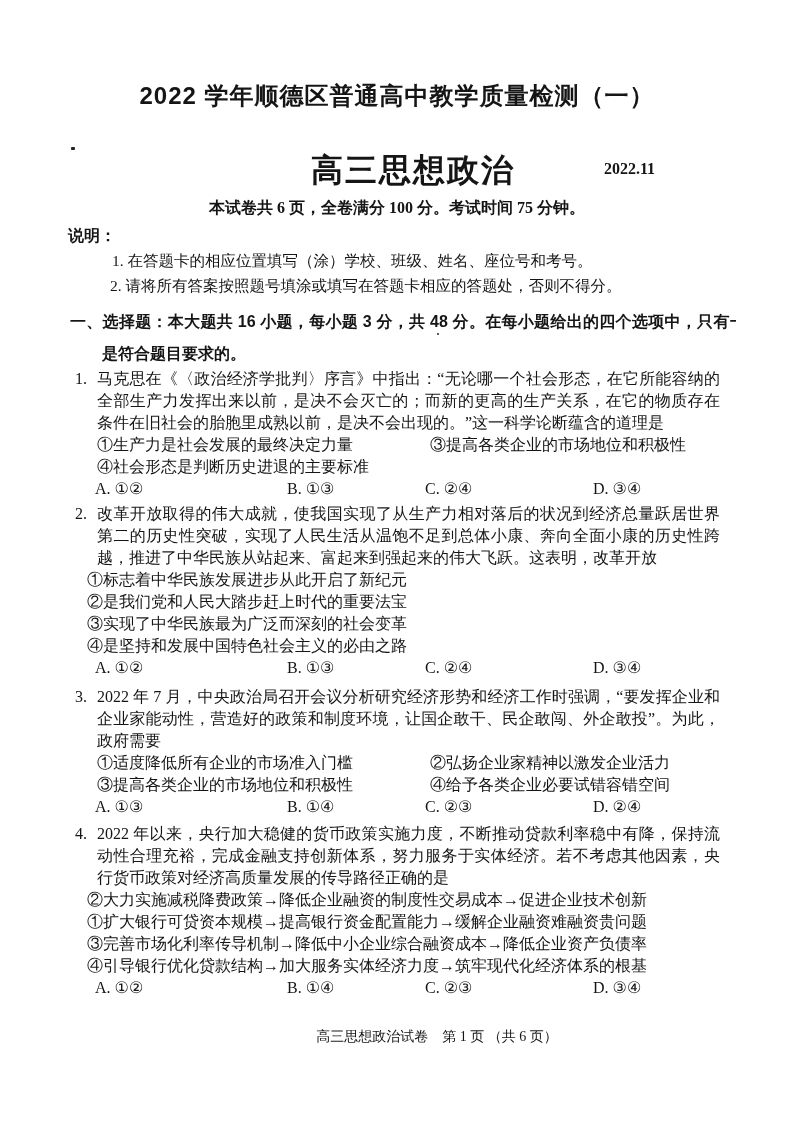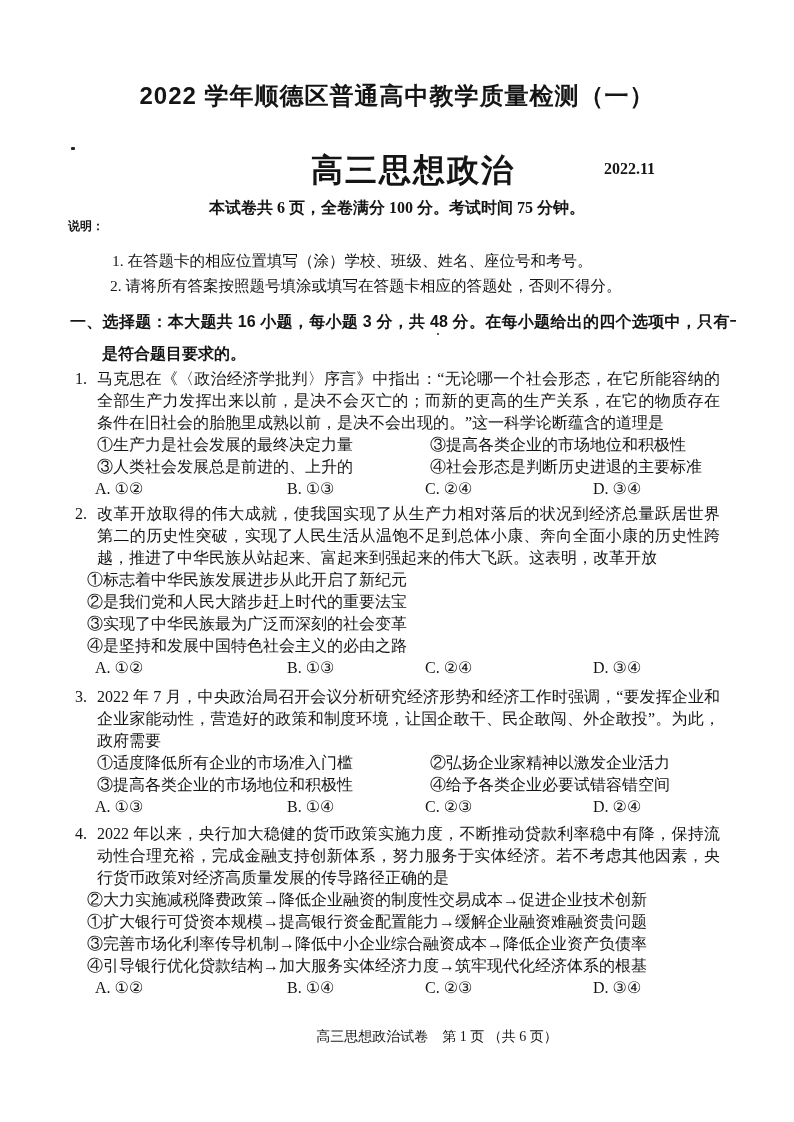--- a/index.html
+++ b/index.html
@@ -31,22 +31,22 @@
   .date {
     top: 160px; left: 604px;
     font-size: 16px; font-weight: bold;
   }
   .examinfo {
     top: 198px; left: 0; width: 794px;
     text-align: center;
     font-size: 16px; font-weight: bold;
   }
   .notice-label {
-    top: 218px; left: 68px;
-    font-size: 12px; font-weight: bold;
+    top: 226px; left: 68px;
+    font-size: 16px; font-weight: bold;
     font-family: Liberation Serif, serif;
   }
   .notice1 { top: 251px; left: 112px; font-size: 15.5px; }
   .notice2 { top: 276px; left: 110px; font-size: 15.5px; }
   .section {
     top: 306px; left: 70px; width: 660px;
     font-family: "Liberation Sans", "DejaVu Sans", sans-serif;
     font-size: 16px; font-weight: bold; line-height: 32px;
     padding-left: 32px; text-indent: -32px;
     text-align: justify;
@@ -107,21 +107,20 @@
   <div class="abs notice2">2. 请将所有答案按照题号填涂或填写在答题卡相应的答题处，否则不得分。</div>
 
   <div class="abs section">一、选择题：本大题共 16 小题，每小题 3 分，共 48 分。在每小题给出的四个选项中，只有一项是符合题目要求的。</div>
 
   <div class="abs q q1">
     <span class="qnum">1.</span>
     <p class="stem">马克思在《〈政治经济学批判〉序言》中指出：“无论哪一个社会形态，在它所能容纳的全部生产力发挥出来以前，是决不会灭亡的；而新的更高的生产关系，在它的物质存在条件在旧社会的胎胞里成熟以前，是决不会出现的。”这一科学论断蕴含的道理是</p>
     <div class="opts2">
       <span>①生产力是社会发展的最终决定力量</span>
       <span>③提高各类企业的市场地位和积极性</span>
-      <span>③人类社会发展总是前进的、上升的</span>
       <span>④社会形态是判断历史进退的主要标准</span>
     </div>
     <div class="choices">
       <span>A. ①②</span>
       <span>B. ①③</span>
       <span>C. ②④</span>
       <span>D. ③④</span>
     </div>
   </div>
 

